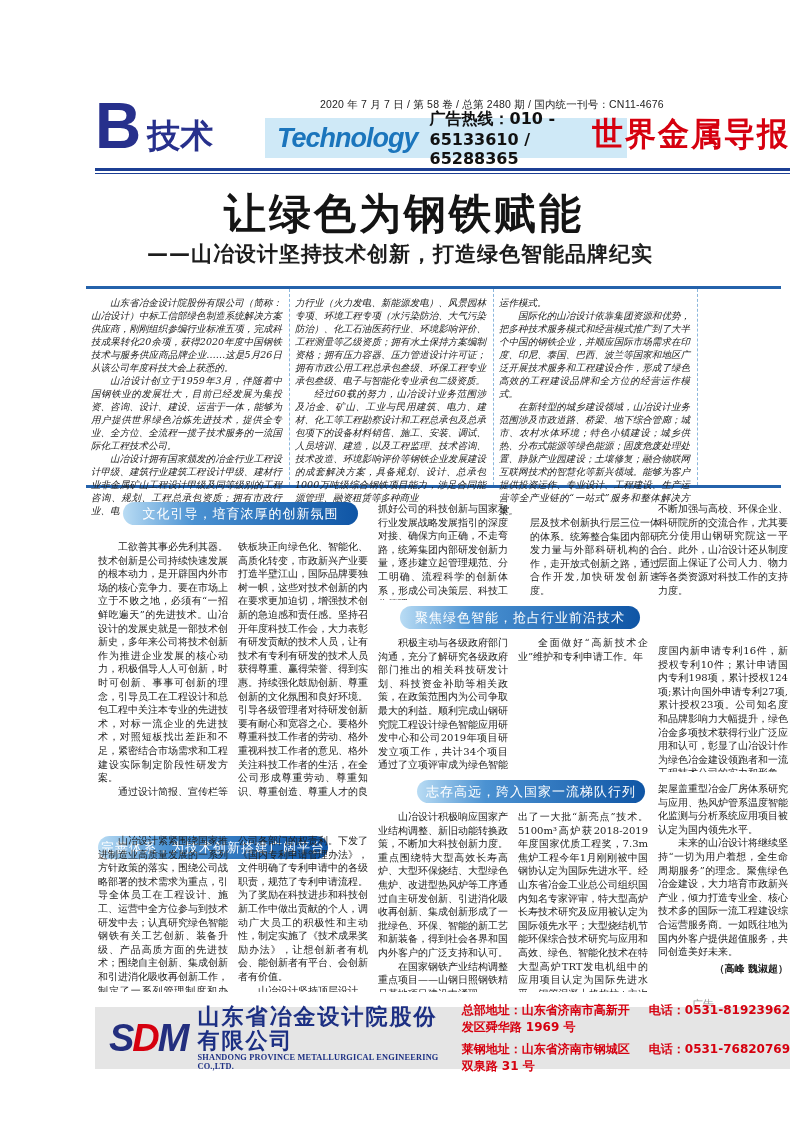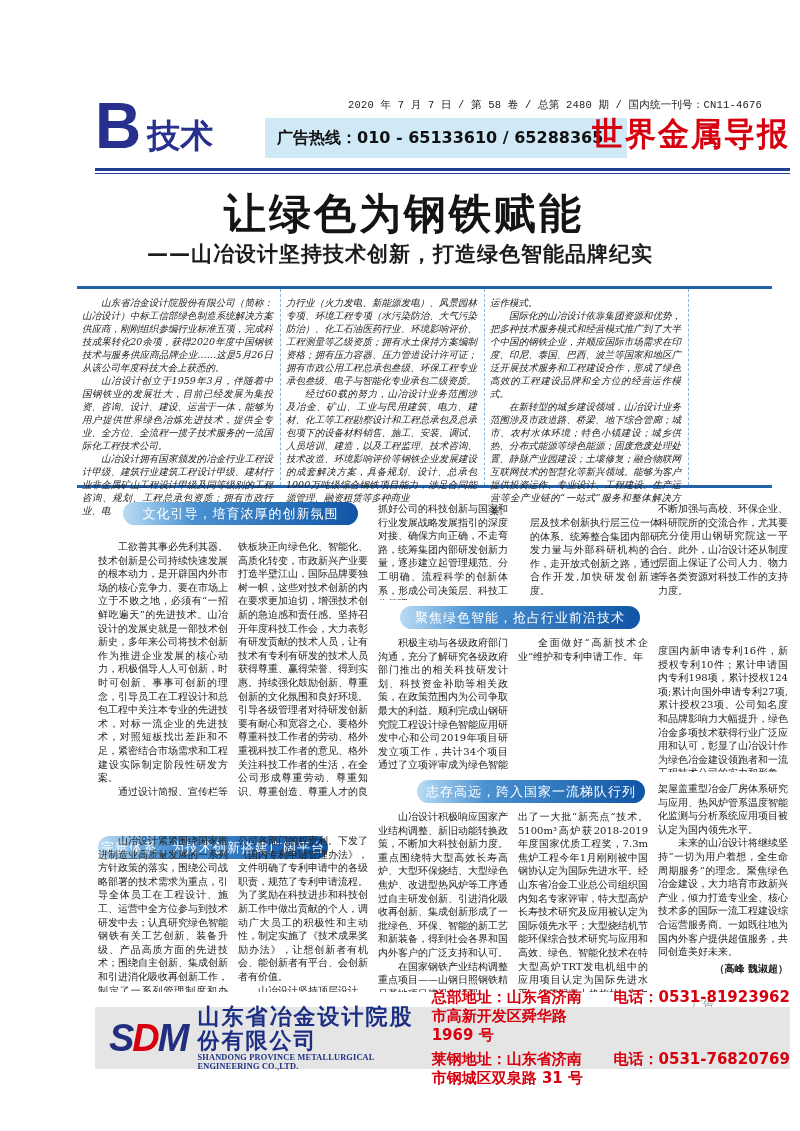--- a/index.html
+++ b/index.html
@@ -4,40 +4,40 @@
 <style>
   html,body{margin:0;padding:0;background:#e9e9e9;}
   .page{position:relative;width:800px;height:1131px;margin:0 auto;background:#ffffff;
         font-family:"DejaVu Serif","Liberation Serif",serif;color:#222;overflow:hidden;
         box-shadow:0 0 4px rgba(0,0,0,.25);}
   
   .hdr{position:absolute;left:95px;top:96px;width:695px;height:70px;}
   .secblock{position:absolute;left:0;top:2px;display:flex;align-items:flex-end;gap:6px;}
   .big-b{font-family:"Liberation Sans",sans-serif;font-weight:bold;font-size:64px;line-height:56px;color:#27308c;}
   .sec-cn{font-family:"DejaVu Sans",sans-serif;font-weight:bold;font-size:33px;line-height:36px;color:#27308c;}
-  .dateline{position:absolute;left:225px;top:2px;width:470px;text-align:center;font-size:10.5px;
-            font-family:Liberation Mono, monospace;color:#222;letter-spacing:.2px;}
+  .dateline{position:absolute;left:225px;top:2px;width:470px;text-align:left;font-size:10.5px;
+            font-family:Liberation Sans, sans-serif;color:#222;letter-spacing:.2px;}
   .tech-strip{position:absolute;left:170px;top:22px;width:362px;height:40px;background:#cfe9f7;
               display:flex;align-items:center;padding:0 12px;gap:12px;box-sizing:border-box;}
   .tech-word{font-family:"Liberation Sans",sans-serif;font-weight:bold;font-style:italic;
              font-size:27px;color:#1b75bc;letter-spacing:-1px;}
   .hotline{font-family:"DejaVu Sans",sans-serif;font-weight:bold;font-size:16px;color:#111;}
   .masthead{position:absolute;right:0;top:18px;font-size:31px;font-weight:bold;color:#d6000f;
             font-family:"DejaVu Serif",serif;letter-spacing:2px;transform:scaleY(1.05);}
   .hdr-rule{position:absolute;left:95px;top:168px;width:695px;height:2px;
             border-top:3px solid #1c3f94;border-bottom:1px solid #1c3f94;}
   
   .headline{position:absolute;left:0;top:182px;width:800px;text-align:center;
             font-size:42px;font-weight:bold;color:#141414;letter-spacing:3px;
             font-family:"DejaVu Serif",serif;margin:4px;}
   .subhead{position:absolute;left:0;top:240px;width:800px;text-align:center;
            font-size:21px;font-weight:bold;color:#1c1c1c;letter-spacing:1px;
            font-family:"DejaVu Sans",sans-serif;margin:0;}
   
-  .intro{position:absolute;left:77px;top:286px;width:695px;height:202px;
+  .intro{position:absolute;left:86px;top:286px;width:695px;height:202px;
          border-top:3px solid #2462ab;border-bottom:3px solid #2462ab;box-sizing:border-box;
          display:flex;}
   .intro-col{width:204px;padding:7px 7px 0 5px;box-sizing:border-box;border-right:1px dashed #8ab6dc;}
   .intro-col:last-of-type{width:200px;}
   .intro-spacer{flex:1;}
   .intro p{margin:0;font-size:9.5px;line-height:13px;text-align:justify;color:#222;
            font-style:italic;font-family:"DejaVu Serif",serif;}
   .intro p.ind{text-indent:2em;}
   
   .bodywrap{position:absolute;left:95px;top:500px;width:695px;height:494px;}
@@ -58,34 +58,35 @@
   .sdm{font-family:"Liberation Sans",sans-serif;font-weight:bold;font-style:italic;
        font-size:38px;line-height:38px;letter-spacing:-2px;margin-right:10px;}
   .sdm .s,.sdm .m{color:#232e7e;}
   .sdm .d{color:#d6000f;}
   .fc{display:flex;flex-direction:column;justify-content:center;margin-right:14px;}
   .fc-cn{font-family:"DejaVu Sans",sans-serif;font-weight:bold;font-size:22px;line-height:24px;
          color:#1c2f83;letter-spacing:2px;}
   .fc-en{font-family:"Liberation Serif",serif;font-weight:bold;font-size:8.3px;color:#1c2f83;
          letter-spacing:.2px;}
   .contacts{display:grid;grid-template-columns:auto auto;column-gap:18px;row-gap:5px;
-            font-family:"DejaVu Sans",sans-serif;font-weight:bold;font-size:15px;color:#d6000f;}
+            font-family:"DejaVu Sans",sans-serif;font-weight:bold;font-size:12px;color:#d6000f;}
 </style>
 </head>
 <body>
 
 <div class="page">
 
   <div class="hdr">
     <div class="secblock">
       <span class="big-b">B</span>
       <span class="sec-cn">技术</span>
     </div>
     <div class="dateline">2020 年 7 月 7 日 / 第 58 卷 / 总第 2480 期 / 国内统一刊号：CN11-4676</div>
     <div class="tech-strip">
+      <span class="tech-word">Technology</span>
       <span class="hotline">广告热线：010 - 65133610 / 65288365</span>
     </div>
     <div class="masthead">世界金属导报</div>
   </div>
   <div class="hdr-rule"></div>
 
   <h1 class="headline">让绿色为钢铁赋能</h1>
   <h2 class="subhead">——山冶设计坚持技术创新，打造绿色智能品牌纪实</h2>
 
   <section class="intro">

